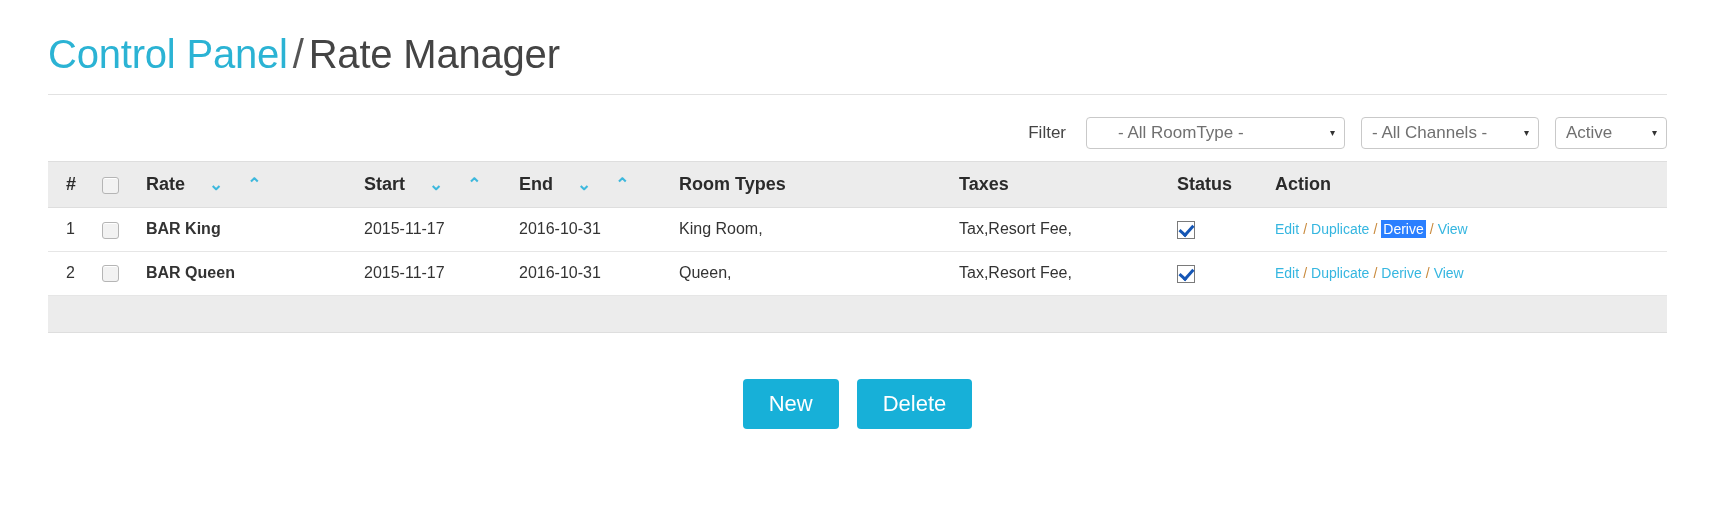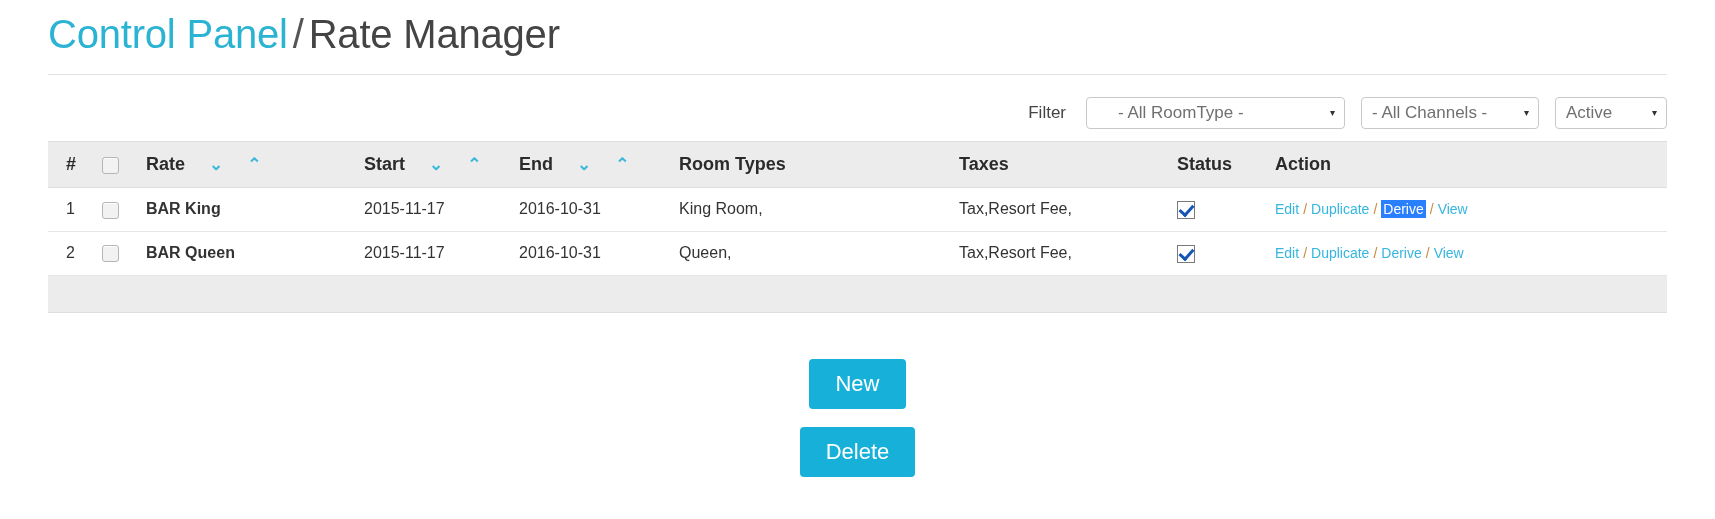--- a/index.html
+++ b/index.html
@@ -17,21 +17,21 @@
   .page {
     position: relative;
     width: 1715px;
     height: 519px;
     box-sizing: border-box;
     padding: 0 48px;
   }
 
   
   .breadcrumb-wrap {
-    padding-top: 8px;
+    padding-top: 28px;
     padding-bottom: 14px;
   }
   .breadcrumb {
     font-size: 40px;
     line-height: 52px;
     font-weight: 400;
     letter-spacing: -0.2px;
     white-space: nowrap;
   }
   .breadcrumb .crumb-link {
@@ -208,21 +208,20 @@
     border-bottom: 1px solid #dedede;
   }
 
   
   .button-bar {
     display: flex;
     justify-content: center;
     align-items: center;
     gap: 18px;
     padding-top: 46px;
-    flex-direction: column;
   }
   .btn {
     background: #17b0d8;
     color: #ffffff;
     border: none;
     border-radius: 4px;
     font-family: "Liberation Sans", sans-serif;
     font-size: 22px;
     line-height: 1;
     padding: 14px 26px;

